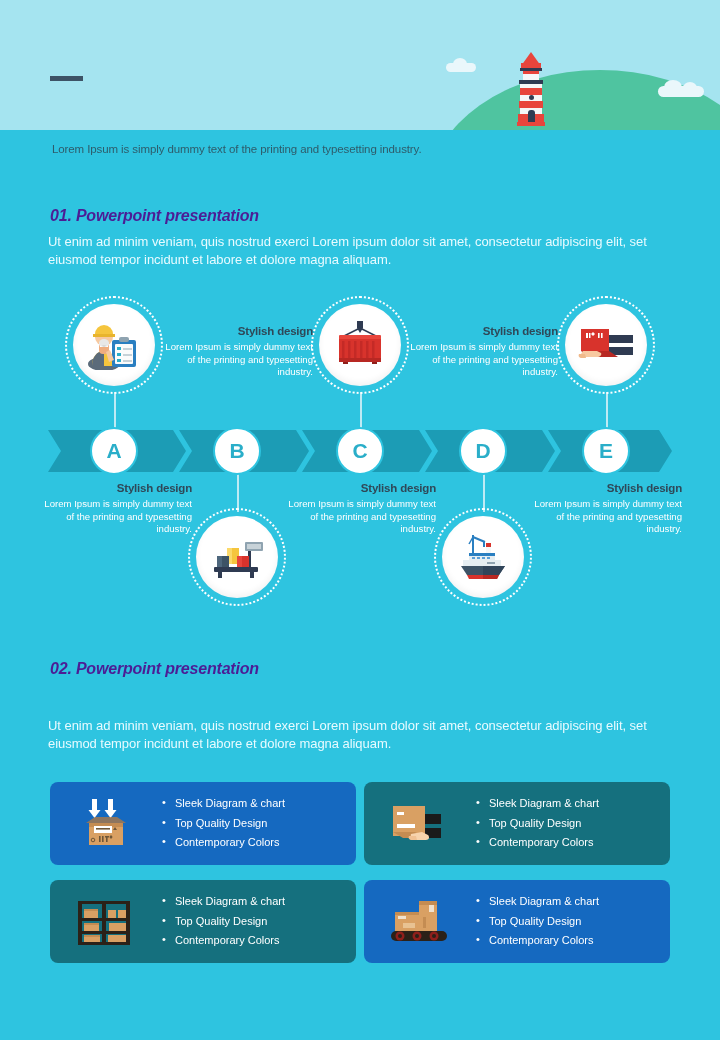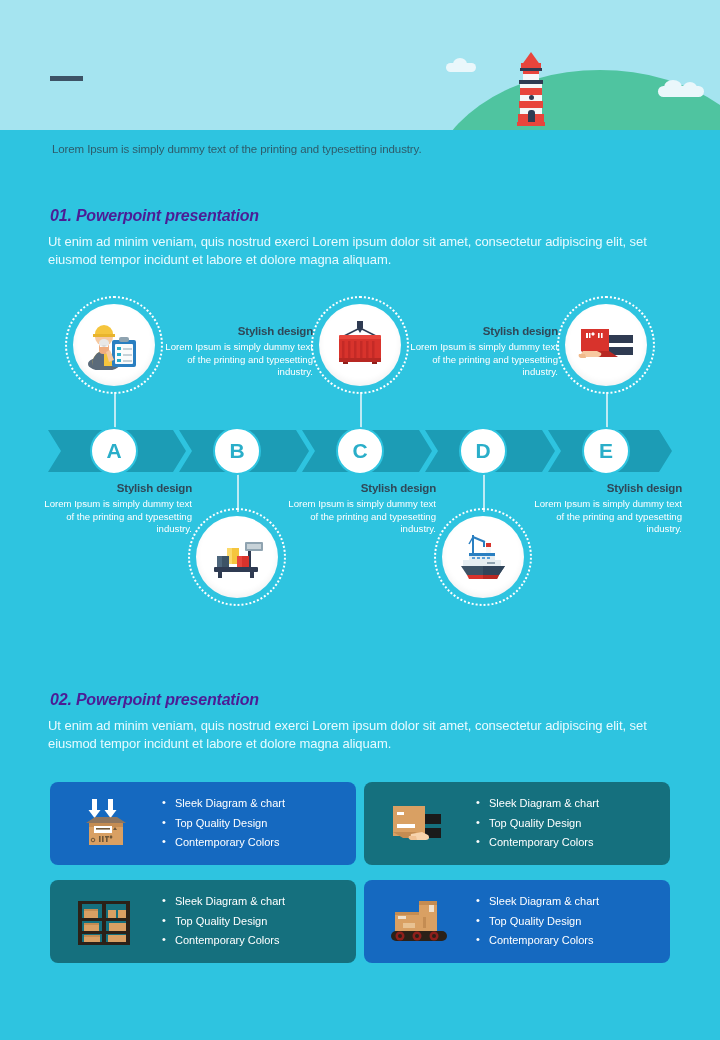--- a/index.html
+++ b/index.html
@@ -58,21 +58,21 @@
   .subtitle {
     position: absolute; left: 52px; top: 143px;
     font-size: 11.5px; color: #2e5c6b; letter-spacing: -0.1px;
   }
 
   
   .sec-title { position: absolute; font-size: 16px; font-weight: bold; color: #4c1d95; letter-spacing: -0.2px; font-style: italic; }
   .sec-body  { position: absolute; font-size: 13px; color: #e8fbff; line-height: 1.38; width: 625px; letter-spacing: -0.05px; }
   #sec1-title { left: 50px; top: 207px; }
   #sec1-body  { left: 48px; top: 233px; }
-  #sec2-title { left: 50px; top: 691px; }
+  #sec2-title { left: 50px; top: 660px; }
   #sec2-body  { left: 48px; top: 717px; }
 
   .connector { position: absolute; width: 2px; background: #bfeaf4; }
 
   .band { position: absolute; left: 48px; top: 430px; width: 624px; height: 42px; }
   .chev {
     position: absolute; top: 0; height: 42px; background: #1c9cb5;
     clip-path: polygon(0 0, calc(100% - 13px) 0, 100% 50%, calc(100% - 13px) 100%, 0 100%, 13px 50%);
   }
 

